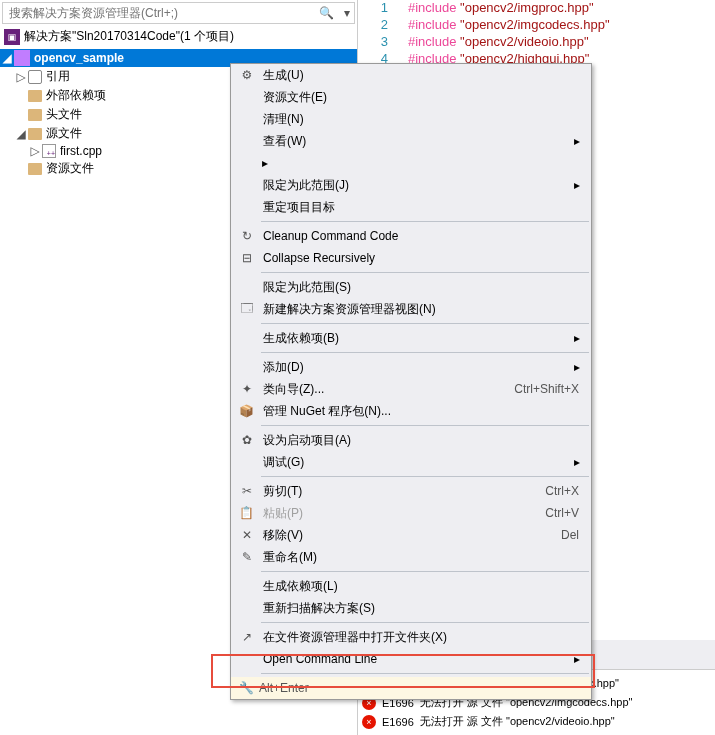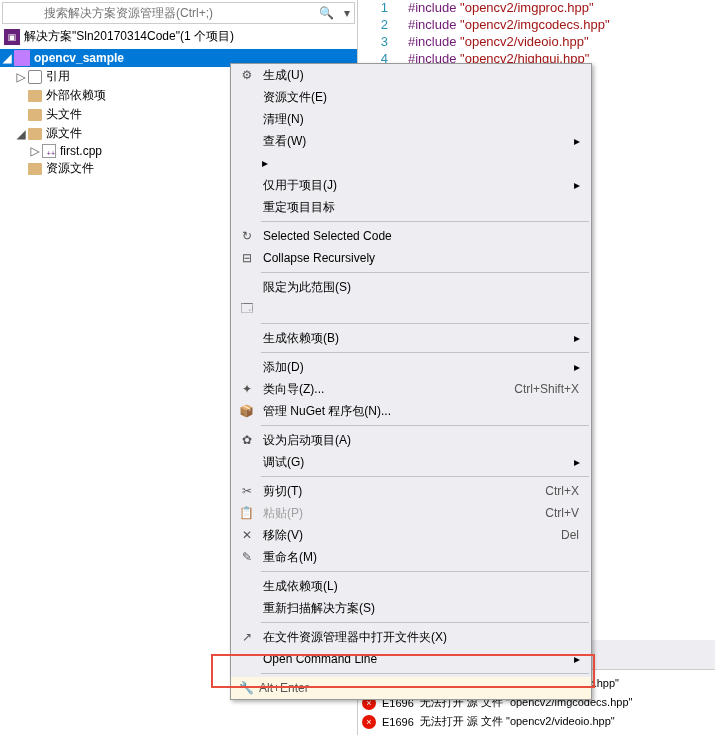--- a/index.html
+++ b/index.html
@@ -1,19 +1,19 @@
 <!DOCTYPE html>
 <html><head>
   <meta charset="utf-8">
   <style>
     * { margin: 0; padding: 0; box-sizing: border-box; font-family: "Microsoft YaHei", Arial, sans-serif; }
     body { width: 715px; height: 735px; overflow: hidden; background: #fff; position: relative; font-size: 12px; }
     
     .left-panel { position: absolute; left: 0; top: 0; width: 358px; height: 735px; background: #fff; border-right: 1px solid #ccc; }
-    .search-bar { display: flex; align-items: center; border: 1px solid #ccc; margin: 2px; height: 22px; padding-left: 35px; }
+    .search-bar { display: flex; align-items: center; border: 1px solid #ccc; margin: 2px; height: 22px; }
     .search-input { flex: 1; border: none; padding: 2px 6px; font-size: 12px; outline: none; color: #888; }
     .search-icon { padding: 0 6px; color: #555; cursor: pointer; }
     .dropdown-arrow { padding: 0 4px; color: #555; }
     
     .solution-line { display: flex; align-items: center; padding: 2px 4px; }
     .vs-icon { width: 16px; height: 16px; background: #68217a; display: inline-flex; align-items: center; justify-content: center; color: #fff; font-size: 9px; margin-right: 4px; }
     
     .tree { margin-top: 2px; }
     .tree-item { display: flex; align-items: center; padding: 1px 0; white-space: nowrap; }
     .tree-item.selected { background: #0078d7; color: #fff; }
@@ -25,21 +25,21 @@
     .file-icon { width: 14px; height: 14px; background: #fff; border: 1px solid #999; margin-right: 4px; display: inline-block; position: relative; }
     .file-icon.cpp::after { content: "++"; position: absolute; font-size: 7px; color: #68217a; bottom: 0; right: 0; }
     .ref-icon { width: 14px; height: 14px; margin-right: 4px; display: inline-block; border: 1px solid #888; border-radius: 2px; }
     .bold { font-weight: bold; }
     
     .code-area { position: absolute; left: 358px; top: 0; width: 357px; height: 600px; background: #fff; font-family: Consolas, monospace; font-size: 13px; overflow: hidden; }
     .line-numbers { position: absolute; left: 0; top: 0; width: 40px; text-align: right; padding-right: 10px; color: #2b91af; }
     .line-numbers div { height: 17px; }
     .code-content { position: absolute; left: 50px; top: 0; }
     .code-line { height: 17px; white-space: nowrap; }
-    .preprocessor { color: #701a75; }
+    .preprocessor { color: #ec4899; }
     .string { color: #a31515; }
     .comment { color: #a31515; }
     
     .context-menu { position: absolute; left: 230px; top: 63px; width: 362px; background: #eeeef2; border: 1px solid #999; box-shadow: 2px 2px 4px rgba(0,0,0,0.3); z-index: 100; }
     .menu-item { display: flex; align-items: center; height: 22px; padding: 0 8px 0 4px; cursor: default; }
     .menu-item.highlighted { background: #fdf7e3; }
     .menu-icon { width: 24px; display: flex; justify-content: center; color: #555; }
     .menu-label { flex: 1; padding-left: 4px; }
     .menu-shortcut { color: #555; padding-right: 4px; }
     .menu-arrow { width: 12px; text-align: center; }
@@ -169,43 +169,44 @@
       <span class="menu-icon"></span>
       <span class="menu-label">查看(W)</span>
       <span class="menu-arrow">▸</span>
     </div>
   <div class="menu-item">
       <span class="menu-icon"></span>
       <span class="menu-arrow">▸</span>
     </div>
   <div class="menu-item">
       <span class="menu-icon"></span>
-      <span class="menu-label">仅用于项目(J)</span>
+      <span class="menu-label">限定为此范围(J)</span>
       <span class="menu-arrow">▸</span>
     </div>
   <div class="menu-item">
       <span class="menu-icon"></span>
       <span class="menu-label">重定项目目标</span>
     </div>
   <div class="menu-sep"></div>
   <div class="menu-item">
       <span class="menu-icon">↻</span>
-      <span class="menu-label">Selected Selected Code</span>
+      <span class="menu-label">Cleanup Command Code</span>
     </div>
   <div class="menu-item">
       <span class="menu-icon">⊟</span>
       <span class="menu-label">Collapse Recursively</span>
     </div>
   <div class="menu-sep"></div>
   <div class="menu-item">
       <span class="menu-icon"></span>
       <span class="menu-label">限定为此范围(S)</span>
     </div>
   <div class="menu-item">
       <span class="menu-icon">🗔</span>
+      <span class="menu-label">新建解决方案资源管理器视图(N)</span>
     </div>
   <div class="menu-sep"></div>
   <div class="menu-item">
       <span class="menu-icon"></span>
       <span class="menu-label">生成依赖项(B)</span>
       <span class="menu-arrow">▸</span>
     </div>
   <div class="menu-sep"></div>
   <div class="menu-item">
       <span class="menu-icon"></span>

